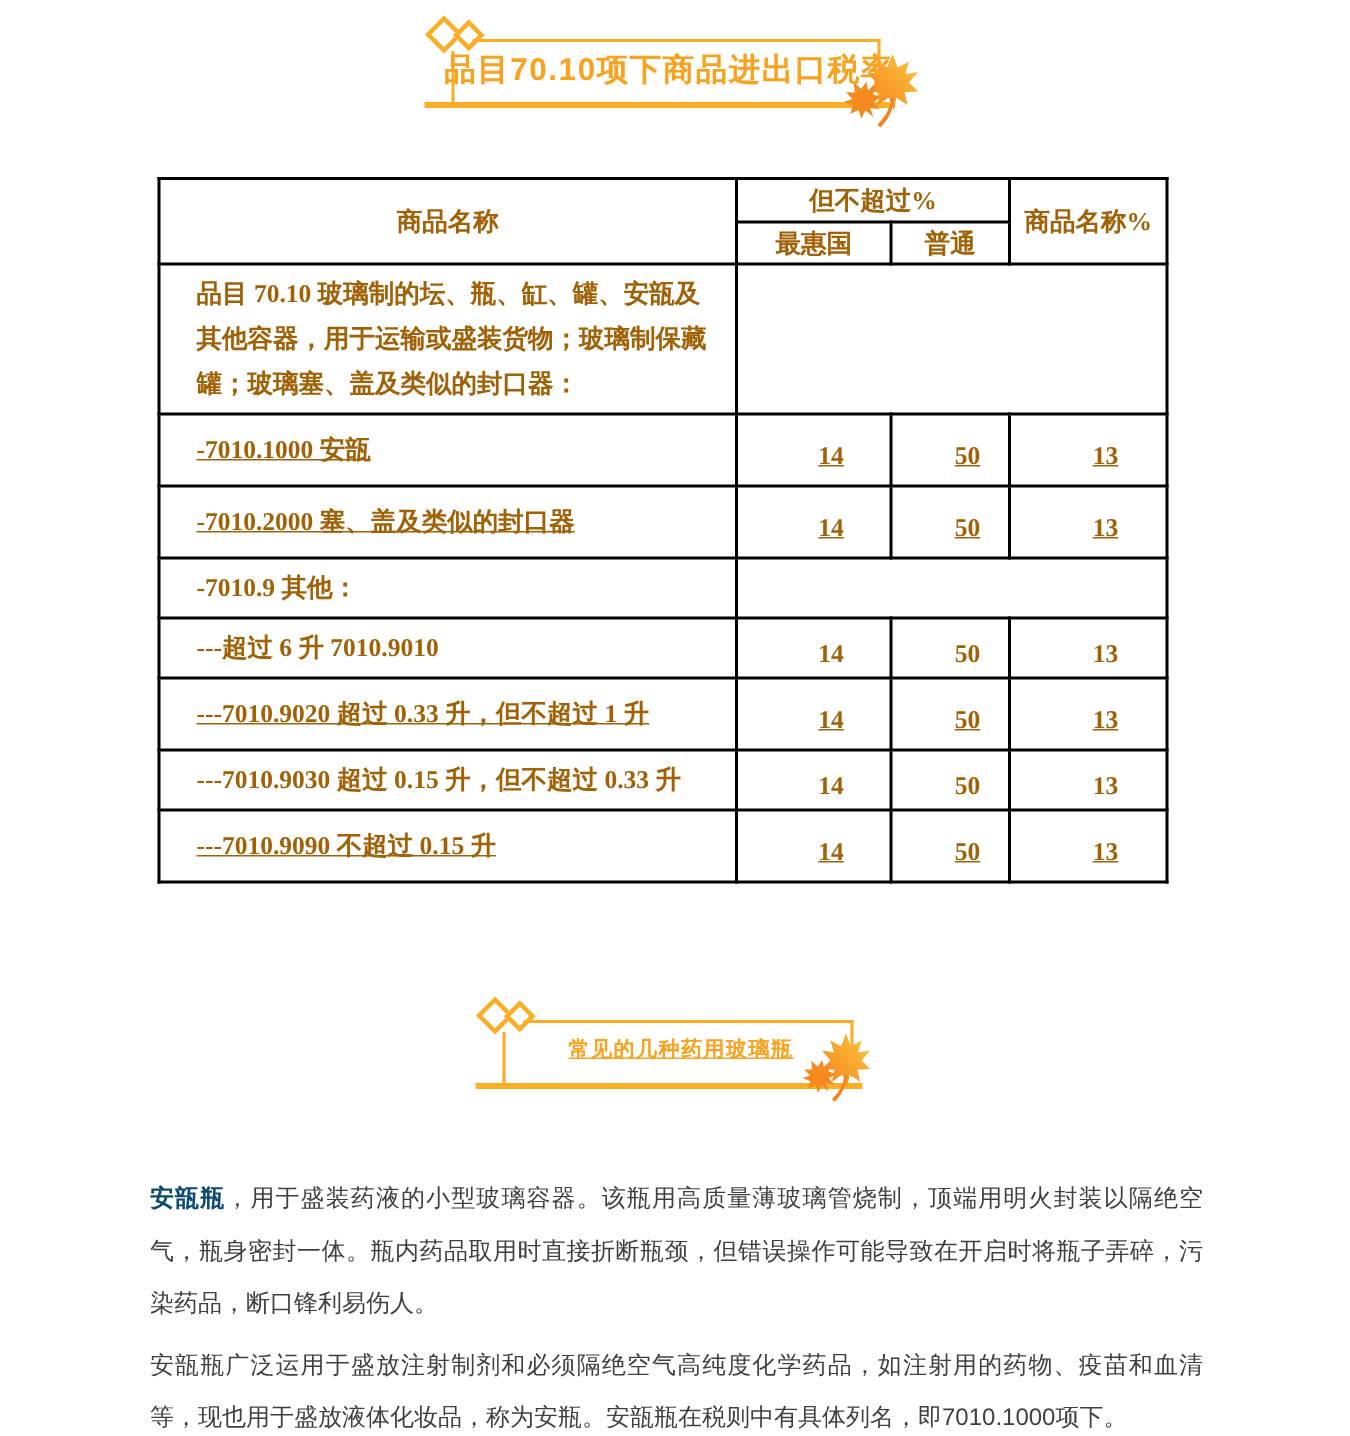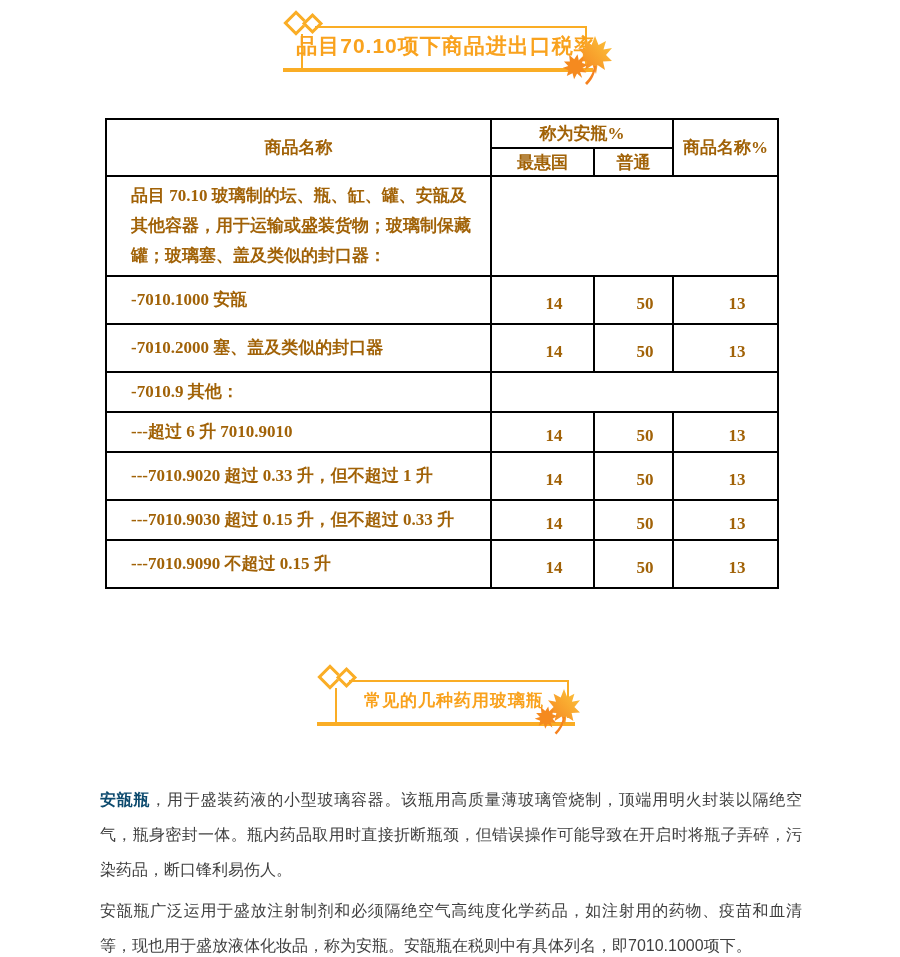--- a/index.html
+++ b/index.html
@@ -20,39 +20,39 @@
   .banner .b-title{
     position:absolute;left:30px;right:14px;top:12px;bottom:6px;
     display:flex;align-items:center;justify-content:center;
     color:#F9A21D;font-weight:bold;letter-spacing:1px;white-space:nowrap;
   }
   .banner .leaf{position:absolute;}
   .banner1{left:283px;top:14px;width:310px;}
   .banner1 .b-title{font-size:21px;}
   .banner1 .leaf{right:-22px;bottom:-16px;}
   .banner2{left:317px;top:668px;width:258px;}
-  .banner2 .b-title{font-size:17px;}
+  .banner2 .b-title{font-size:14px;text-decoration:underline;}
   .banner2 .leaf{right:-8px;bottom:-12px;}
 
   
   table.tariff{
     position:absolute;left:105px;top:118px;width:672px;
     border-collapse:collapse;table-layout:fixed;
     font-family:"Liberation Serif","DejaVu Serif",serif;
     color:#a16207;font-weight:bold;
   }
   table.tariff th,table.tariff td{border:2px solid #000;font-size:17px;font-weight:bold;padding-left:24px;}
   table.tariff th{text-align:center;padding:0;}
   tr.hr1{height:29px;}
   tr.hr2{height:28px;}
   td.name{text-align:left;padding:4px 10px 4px 12px;line-height:30px;vertical-align:middle;}
   td.num{text-align:center;vertical-align:middle;padding-top:8px;}
   td.empty{padding:0;}
   tr.r-desc{height:93px;}
-  tr.r48{height:48px;}
+  tr.r48{height:48px;text-decoration:underline;}
   tr.r47{height:38px;}
 
   
   .para{
     position:absolute;left:100px;width:702px;
     font-size:16px;line-height:35px;color:#3F3F3F;text-align:justify;
   }
   .para b{font-weight:bold;color:#0c4a6e;}
   .p1{top:766px;}
   .p2{top:877px;}
@@ -93,21 +93,21 @@
   <table class="tariff">
     <colgroup>
       <col style="width:385px">
         <col style="width:103px">
         <col style="width:79px">
         <col style="width:105px">
     </colgroup>
     <thead>
       <tr class="hr1">
         <th rowspan="2">商品名称</th>
-        <th colspan="2">称为安瓶%</th>
+        <th colspan="2">但不超过%</th>
         <th rowspan="2">商品名称%</th>
       </tr>
       <tr class="hr2">
         <th>最惠国</th>
         <th>普通</th>
       </tr>
     </thead>
     <tbody>
       <tr class="r-desc">
         <td class="name">品目 70.10 玻璃制的坛、瓶、缸、罐、安瓿及其他容器，用于运输或盛装货物；玻璃制保藏罐；玻璃塞、盖及类似的封口器：</td>

